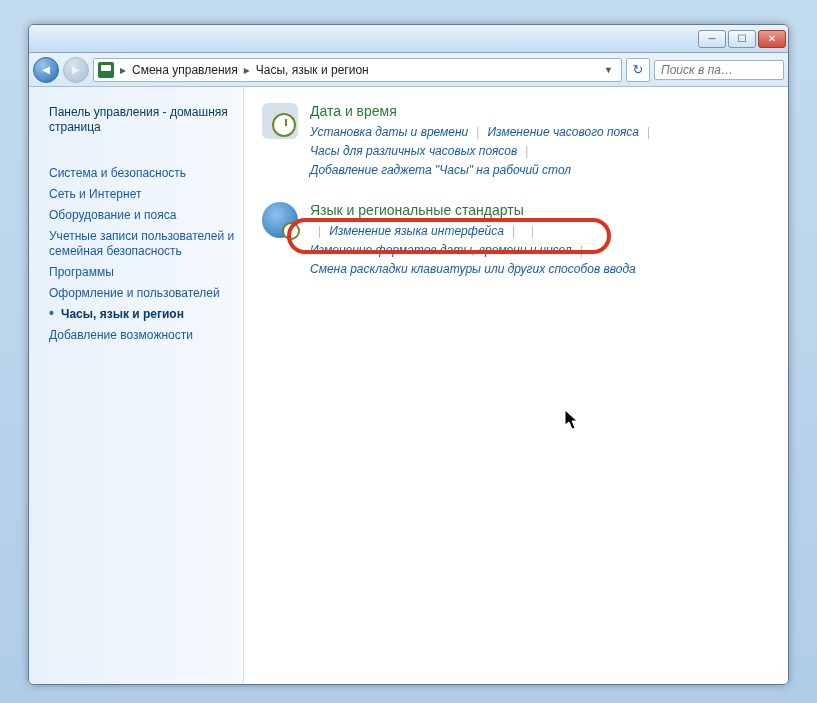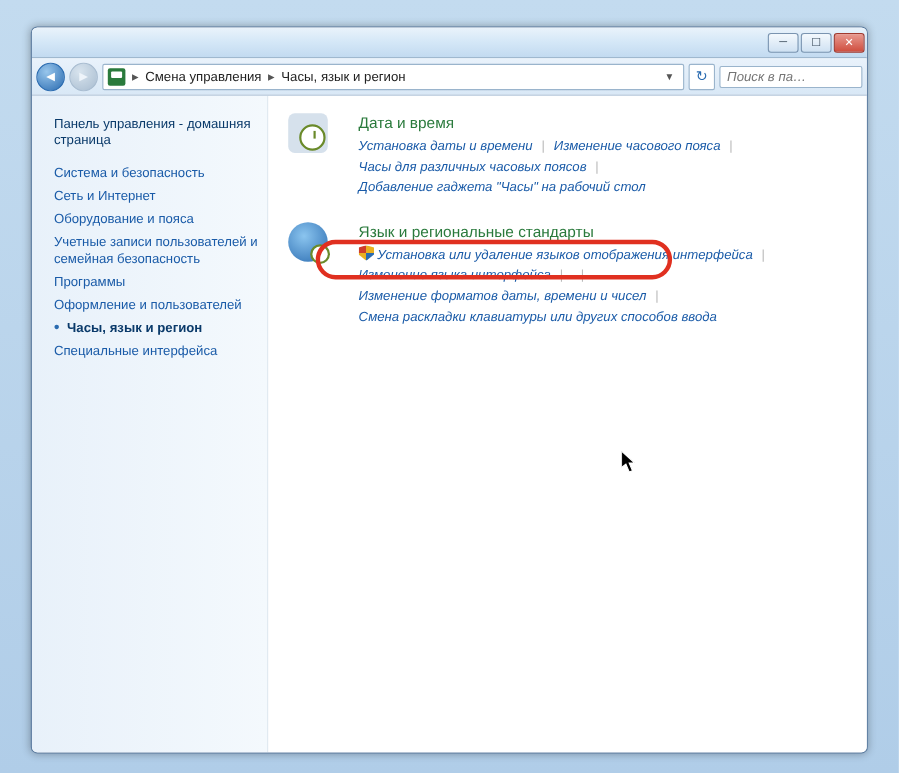--- a/index.html
+++ b/index.html
@@ -15,26 +15,26 @@
   .addr { flex:1; height:24px; background:#fff; border:1px solid #9ab4cc; border-radius:2px; display:flex; align-items:center; padding:0 4px; gap:6px; font-size:12px; color:#222; }
   .addr .cp-icon { width:16px; height:16px; background:#2a7a3c; border-radius:2px; position:relative; }
   .addr .cp-icon::after { content:""; position:absolute; width:10px; height:6px; background:#fff; top:3px; left:3px; border-radius:1px; }
   .addr .sep { color:#555; }
   .addr .dd { margin-left:auto; color:#555; font-size:9px; padding:0 4px; }
   .refresh { width:24px; height:24px; background:#fff; border:1px solid #9ab4cc; border-radius:2px; display:flex; align-items:center; justify-content:center; color:#2a6bb0; font-size:13px; }
   .search { width:130px; height:20px; background:#fff; border:1px solid #9ab4cc; border-radius:2px; padding:0 6px; display:flex; align-items:center; }
   .search input { border:none; outline:none; width:100%; font-size:12px; font-style:italic; color:#888; background:transparent; }
   .body { flex:1; display:flex; overflow:hidden; }
   .sidebar { width:215px; background: linear-gradient(90deg,#e8f1fa 0%,#f4f9fd 100%); border-right:1px solid #d6e1ec; padding:18px 6px 6px 20px; }
-  .sb-home { color:#0a3a6a; font-size:12px; line-height:15px; margin-bottom:12px; }
+  .sb-home { color:#0a3a6a; font-size:12px; line-height:15px; margin-bottom:28px; }
   .sb-item { color:#1a5ba8; font-size:12px; padding:3px 0; cursor:pointer; line-height:15px; }
   .sb-item.active { color:#0a3a6a; font-weight:bold; cursor:default; position:relative; padding-left:12px; }
   .sb-item.active::before { content:"•"; position:absolute; left:0; top:2px; color:#2a6bb0; font-size:14px; }
   .content { flex:1; background:#fff; padding:16px 18px; overflow:auto; }
-  .section { display:flex; gap:28px; margin-bottom:22px; }
+  .section { display:flex; gap:12px; margin-bottom:22px; }
   .sec-icon { width:36px; height:36px; flex-shrink:0; }
   .sec-icon.clock { background:#d6e1ec; border-radius:6px; position:relative; }
   .sec-icon.clock::before { content:""; position:absolute; width:20px; height:20px; border:2px solid #6a8a2a; border-radius:50%; right:2px; bottom:2px; background:#fff; }
   .sec-icon.clock::after { content:""; position:absolute; width:2px; height:7px; background:#6a8a2a; right:11px; bottom:13px; }
   .sec-icon.globe { background: radial-gradient(circle at 40% 35%,#8bc5ef,#2a6bb0); border-radius:50%; position:relative; }
   .sec-icon.globe::after { content:""; position:absolute; width:14px; height:14px; border:2px solid #6a8a2a; border-radius:50%; right:-2px; bottom:-2px; background:#fff; }
   .sec-body { flex:1; }
   .sec-title { color:#2a7a3c; font-size:14px; font-weight:normal; margin-bottom:4px; cursor:pointer; }
   .links { display:flex; flex-wrap:wrap; line-height:19px; }
   .tasklink { color:#1a5ba8; font-size:12px; cursor:pointer; white-space:nowrap;font-style:italic; }
@@ -74,21 +74,21 @@
       <div class="sidebar">
         <div class="sb-home">Панель управления - домашняя страница</div>
         <div id="sb-items">
             <div class="sb-item">Система и безопасность</div>
             <div class="sb-item">Сеть и Интернет</div>
             <div class="sb-item">Оборудование и пояса</div>
             <div class="sb-item">Учетные записи пользователей и семейная безопасность</div>
             <div class="sb-item">Программы</div>
             <div class="sb-item">Оформление и пользователей</div>
             <div class="sb-item active">Часы, язык и регион</div>
-            <div class="sb-item">Специальные интерфейса</div>
+            <div class="sb-item">Добавление возможности</div>
           </div>
       </div>
       <div class="content" id="content">
           <div class="section">
             <div class="sec-icon clock"></div>
             <div class="sec-body">
               <div class="sec-title">Дата и время</div>
               <div class="links">
                 <span class="tasklink">Установка даты и времени</span>
                 <span class="lsep">|</span>
@@ -98,21 +98,20 @@
                 <span class="lsep">|</span>
                 <span class="tasklink">Добавление гаджета "Часы" на рабочий стол</span>
               </div>
             </div>
           </div>
           <div class="section">
             <div class="sec-icon globe"></div>
             <div class="sec-body">
               <div class="sec-title">Язык и региональные стандарты</div>
               <div class="links">
-                <span class="tasklink"><span class="shield"></span>Установка или удаление языков отображения интерфейса</span>
                 <span class="lsep">|</span>
                 <span class="tasklink">Изменение языка интерфейса</span>
                 <span class="lsep">|</span>
                 <span class="lsep">|</span>
                 <span class="tasklink">Изменение форматов даты, времени и чисел</span>
                 <span class="lsep">|</span>
                 <span class="tasklink">Смена раскладки клавиатуры или других способов ввода</span>
               </div>
             </div>
           </div>

